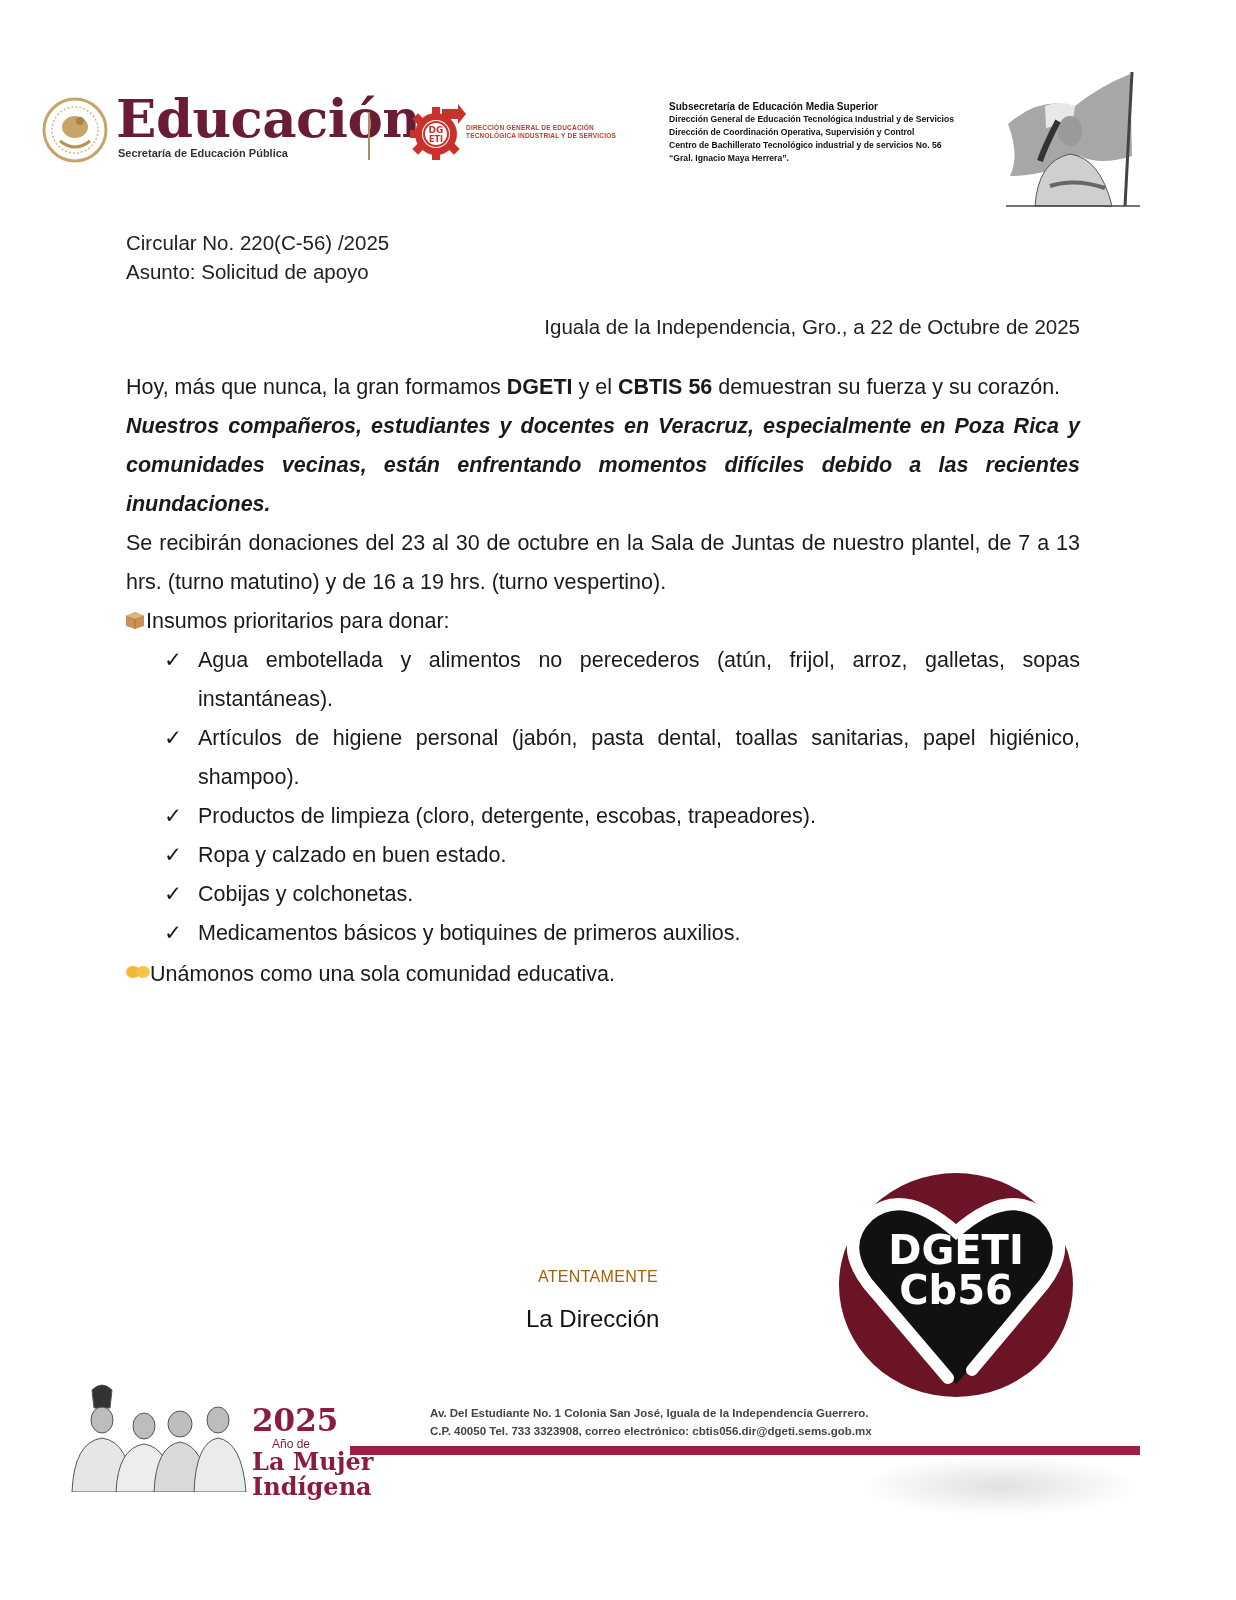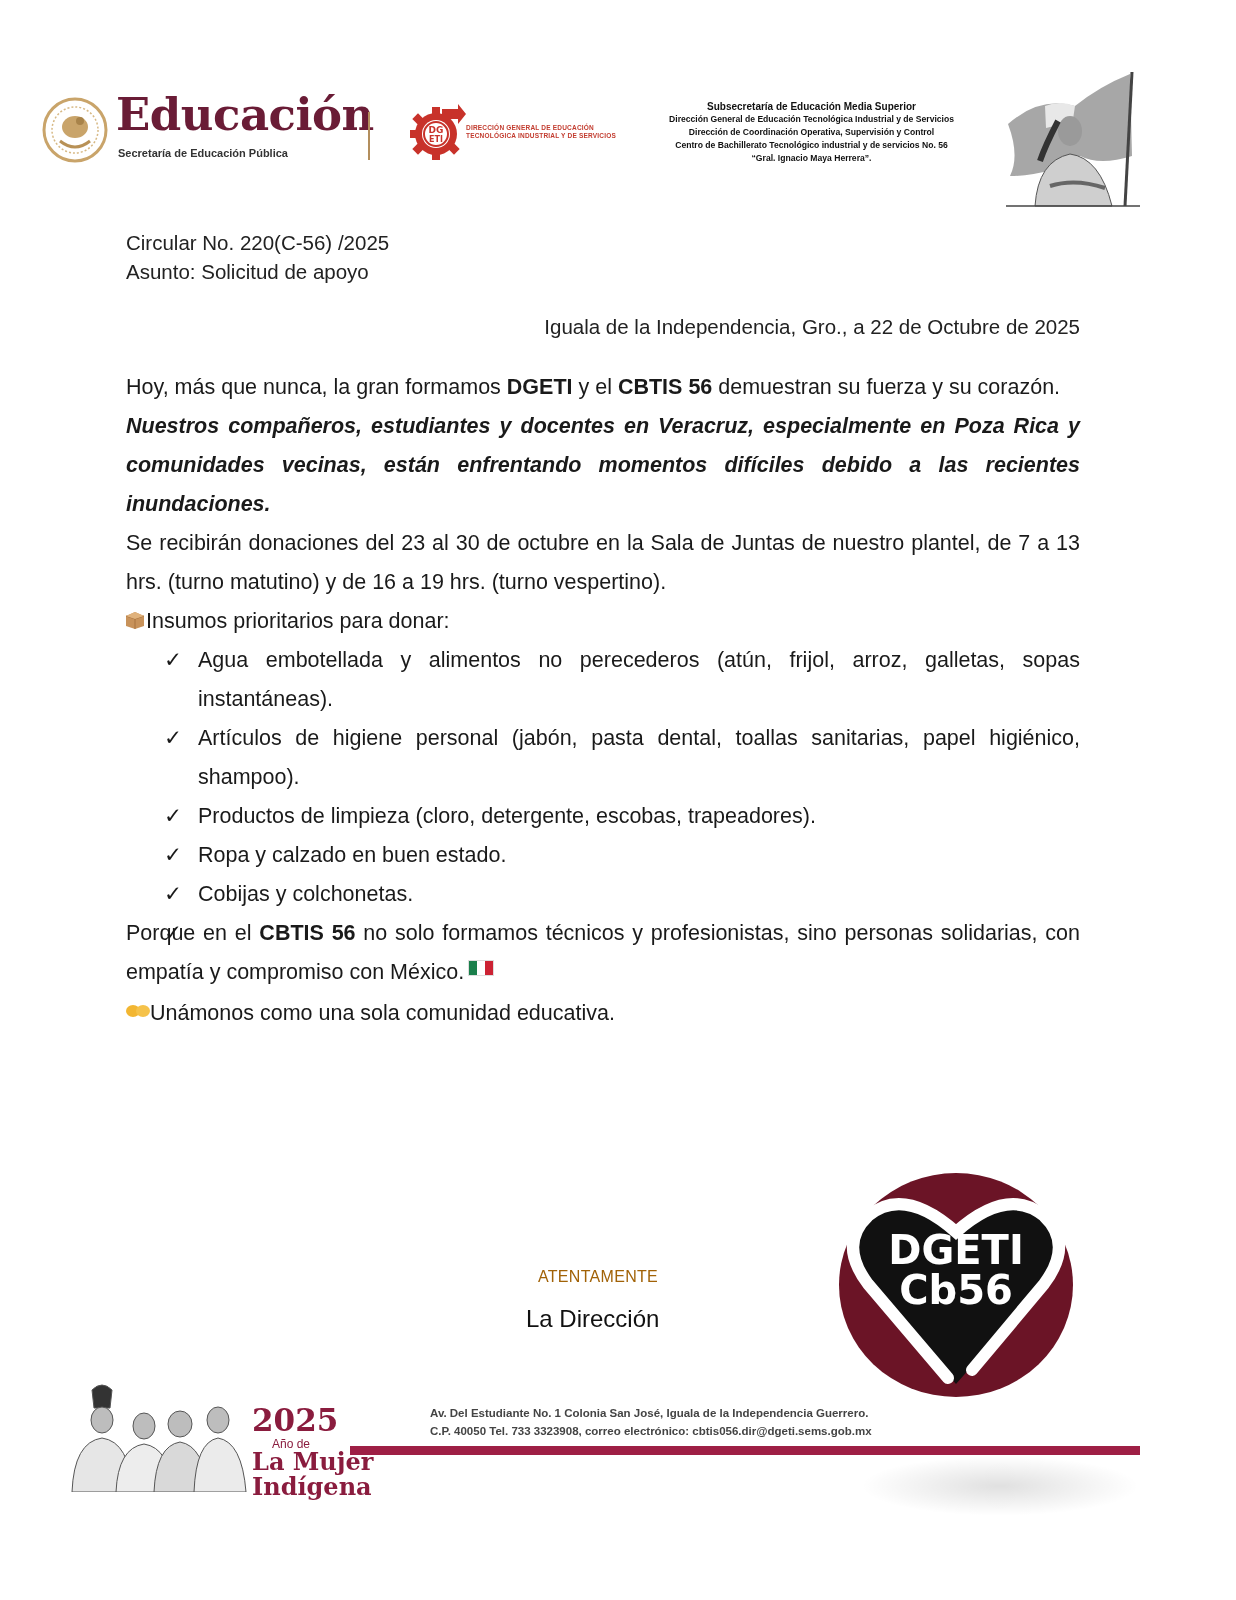--- a/index.html
+++ b/index.html
@@ -3,25 +3,25 @@
 <meta charset="utf-8">
 <style>
   html, body { margin:0; padding:0; background:#ffffff; }
   body { width:1236px; height:1600px; position:relative; overflow:hidden;
          font-family:"Liberation Sans", sans-serif; color:#1a1a1a; }
   .abs { position:absolute; }
 
   
   .sep-bar { position:absolute; left:368px; top:112px; width:2px; height:48px; background:#b38e5d; }
   .edu-title { position:absolute; left:116px; top:92px; font-family:"DejaVu Serif", serif;
-               font-size:45px; font-weight:bold; color:#6a1c36; letter-spacing:-0.5px; line-height:1; }
+               font-size:53px; font-weight:bold; color:#6a1c36; letter-spacing:-0.5px; line-height:1; }
   .edu-sub { position:absolute; left:118px; top:147px; font-size:11px; font-weight:bold; color:#333; }
   .dgeti-text { position:absolute; left:466px; top:124px; font-size:6.5px; line-height:8px;
                 color:#c23b2e; font-weight:bold; letter-spacing:0.2px; }
-  .sub-block { position:absolute; right:282px; top:100px; text-align:center; font-size:8.6px;
+  .sub-block { position:absolute; right:282px; top:100px; text-align:left; font-size:8.6px;
                line-height:13px; font-weight:bold; color:#111; }
   .sub-block .first { font-size:10px; }
 
   
   .meta { position:absolute; left:126px; top:228px; font-size:20.5px; line-height:29px; color:#222; }
   .date { position:absolute; right:156px; top:315px; font-size:20.5px; color:#222; }
   .main { position:absolute; left:126px; top:368px; width:954px; font-size:21.5px;
           line-height:39px; color:#1a1a1a; text-align:justify; }
   .main p { margin:0; }
   .bi { font-weight:bold; font-style:italic; }
@@ -128,23 +128,22 @@
           <path d="M2 6 L11 2 L20 6 L11 9 Z" fill="#e0b27c"></path>
         </svg>
     </span><span>Insumos prioritarios para donar:</span>
   </p>
   <ul class="list">
     <li><span class="check">✓</span><span>Agua embotellada y alimentos no perecederos (atún, frijol, arroz, galletas, sopas instantáneas).</span></li>
     <li><span class="check">✓</span><span>Artículos de higiene personal (jabón, pasta dental, toallas sanitarias, papel higiénico, shampoo).</span></li>
     <li><span class="check">✓</span><span>Productos de limpieza (cloro, detergente, escobas, trapeadores).</span></li>
     <li><span class="check">✓</span><span>Ropa y calzado en buen estado.</span></li>
     <li><span class="check">✓</span><span>Cobijas y colchonetas.</span></li>
-    <li><span class="check">✓</span></li>
+    <li><span class="check">✓</span><span>Medicamentos básicos y botiquines de primeros auxilios.</span></li>
   </ul>
-  <p><span>Porque en el </span><b>CBTIS 56</b><span> no solo formamos técnicos y profesionistas, sino personas solidarias, con empatía y compromiso con México.</span><span class="flag"></span></p>
   <p>
     <span class="emoji-hands">
       <svg width="24" height="14" viewBox="0 0 24 14">
           <ellipse cx="7" cy="7" rx="7" ry="6" fill="#f2b632"></ellipse>
           <ellipse cx="17" cy="7" rx="7" ry="6" fill="#f5c24a"></ellipse>
         </svg>
     </span><span>Unámonos como una sola comunidad educativa.</span>
   </p>
 </div>
 

